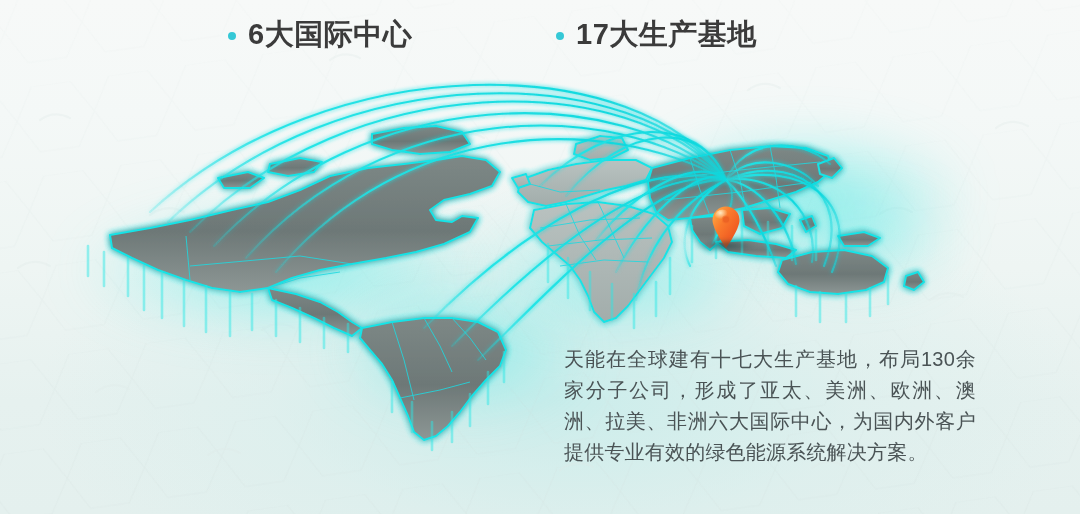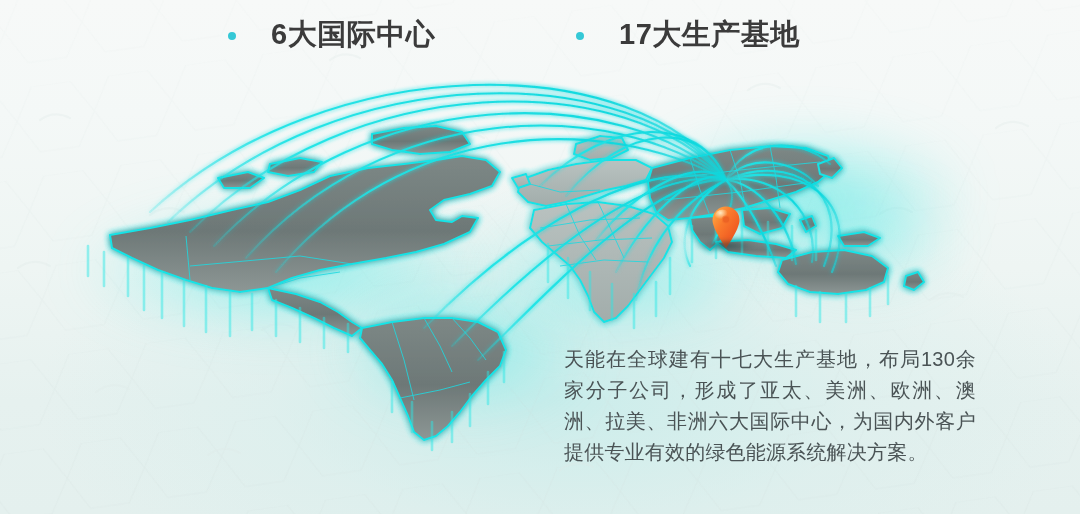--- a/index.html
+++ b/index.html
@@ -65,34 +65,33 @@
   
   .headings { position: absolute; left: 0; top: 20px; width: 1080px; height: 50px; }
   .heading {
     position: absolute;
     display: flex;
     align-items: center;
     gap: 12px;
     white-space: nowrap;
   }
   .heading.h1 { left: 228px; top: 0; }
-  .heading.h2 { left: 576px; top: 0; text-align: center; }
+  .heading.h2 { left: 556px; top: 0; text-align: center; }
   .bullet {
     width: 8px; height: 8px; border-radius: 50%;
     background: #35c8d6;
     flex: 0 0 auto;
     margin-top: 3px;
   }
   .heading-text {
     font-size: 29px;
     font-weight: 700;
     letter-spacing: .5px;
     color: #3b3b3b;
     line-height: 1;
-    margin-left: 23px;
   }
 
   
   .body-copy {
     position: absolute;
     left: 564px;
     top: 344px;
     width: 412px;
     font-size: 20px;
     line-height: 31px;

